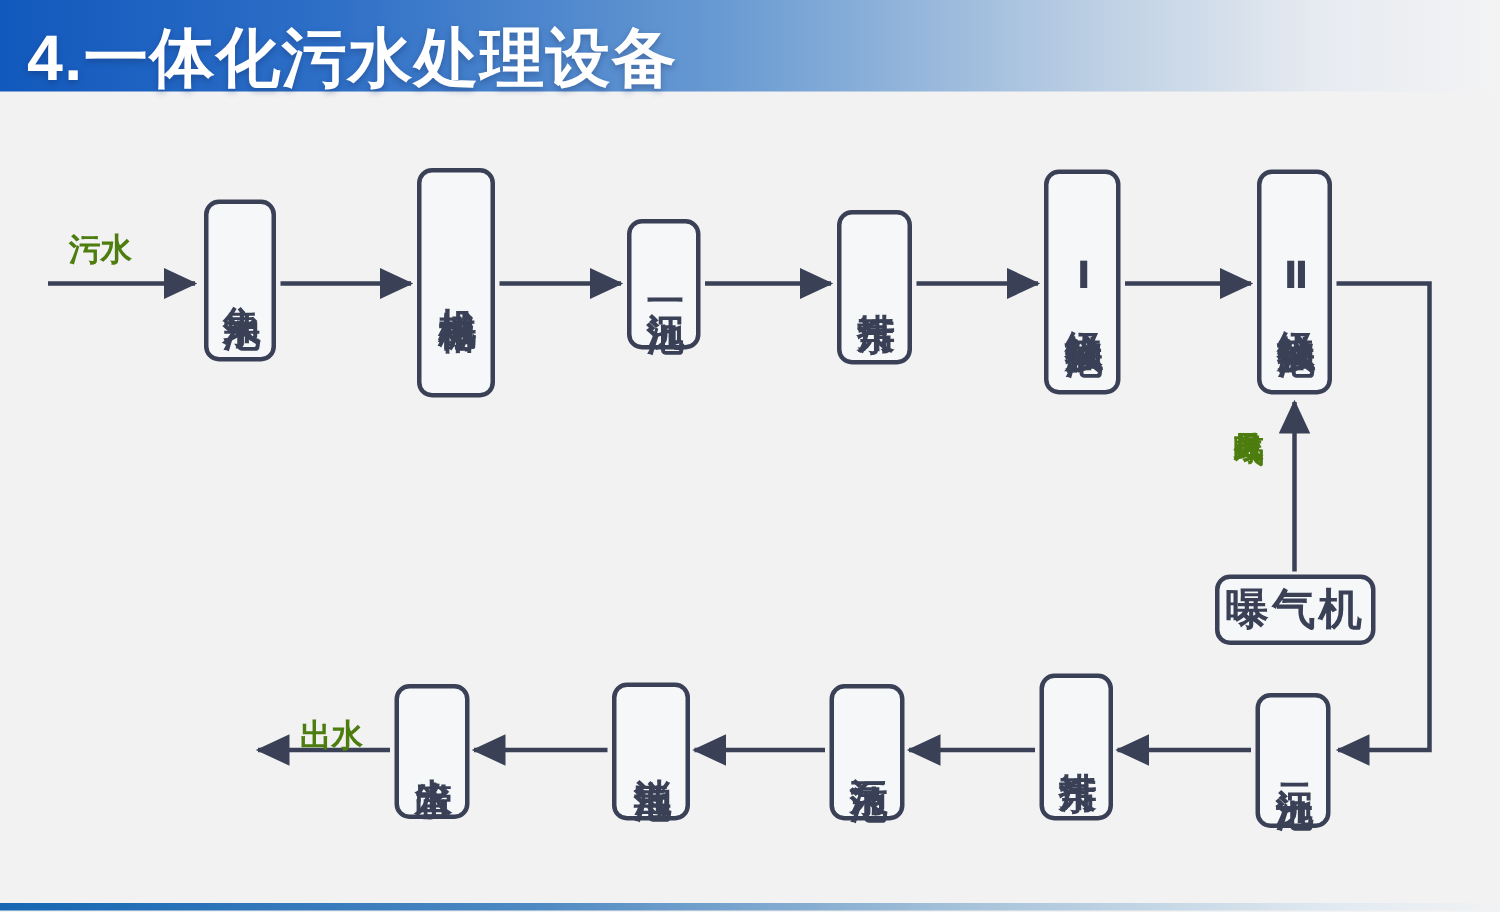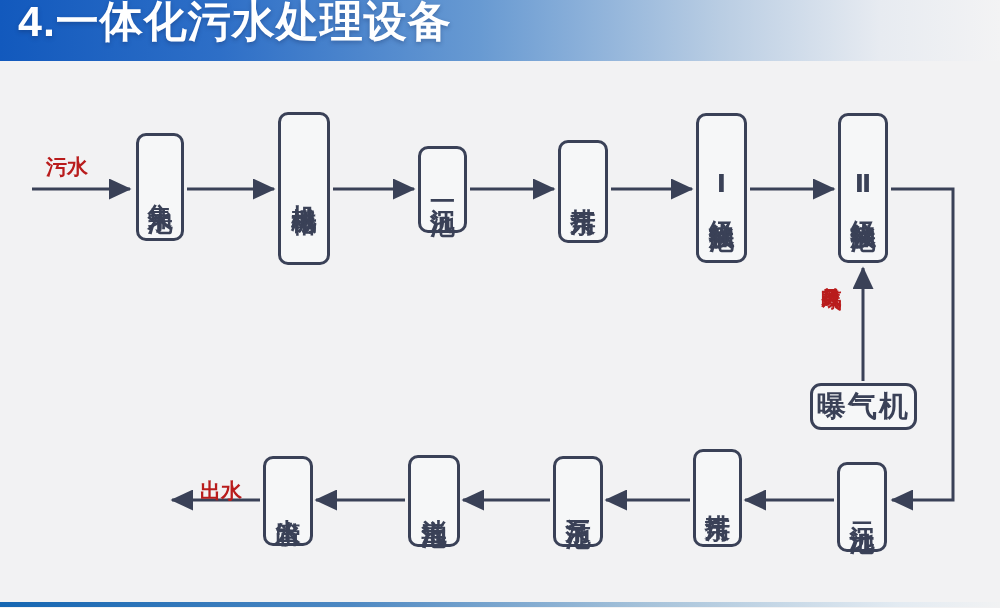--- a/index.html
+++ b/index.html
@@ -9,21 +9,21 @@
     background:#f2f2f3;
     position:relative;
     overflow:hidden;
   }
   .slide { position:absolute; inset:0; background:#f2f2f3; }
 
   
   .title-bar {
     position:absolute; left:0; top:0; width:1000px; height:61px;
     background:linear-gradient(90deg,#1259bd 0%,#2e6fc7 22%,#689ad2 48%,#b9cde3 72%,#e7ebf1 88%,#f3f3f4 100%);
-    display:flex; align-items:flex-start;
+    display:flex; align-items:flex-end;
   }
   .title-bar .title {
     color:#ffffff; font-size:43px; font-weight:bold;
     padding-left:18px; letter-spacing:1px; line-height:1;
     text-shadow:0 2px 4px rgba(20,40,90,.35);
     white-space:nowrap;
   }
 
   
   .bottom-bar {
@@ -42,25 +42,25 @@
     display:flex; align-items:center; justify-content:center;
     text-align:center;
   }
   .node.v {
     writing-mode:vertical-rl;
     text-orientation:upright;
     font-size:25px;
     line-height:1;
     letter-spacing:2px;
   }
-  .node.h { font-size:29px; letter-spacing:2px;border-radius:11px; }
+  .node.h { font-size:29px; letter-spacing:2px; }
 
   
   .flow-label {
-    position:absolute; color:#b91c1c; font-weight:600; font-size:21px;
+    position:absolute; color:#4d7c0f; font-weight:600; font-size:21px;
     white-space:nowrap; line-height:1;
   }
   .flow-label.v {
     writing-mode:vertical-rl; text-orientation:upright;
     font-size:20px; letter-spacing:1px; white-space:normal;
   }
 
   svg.wires { position:absolute; left:0; top:0; }
 </style>
 </head>

